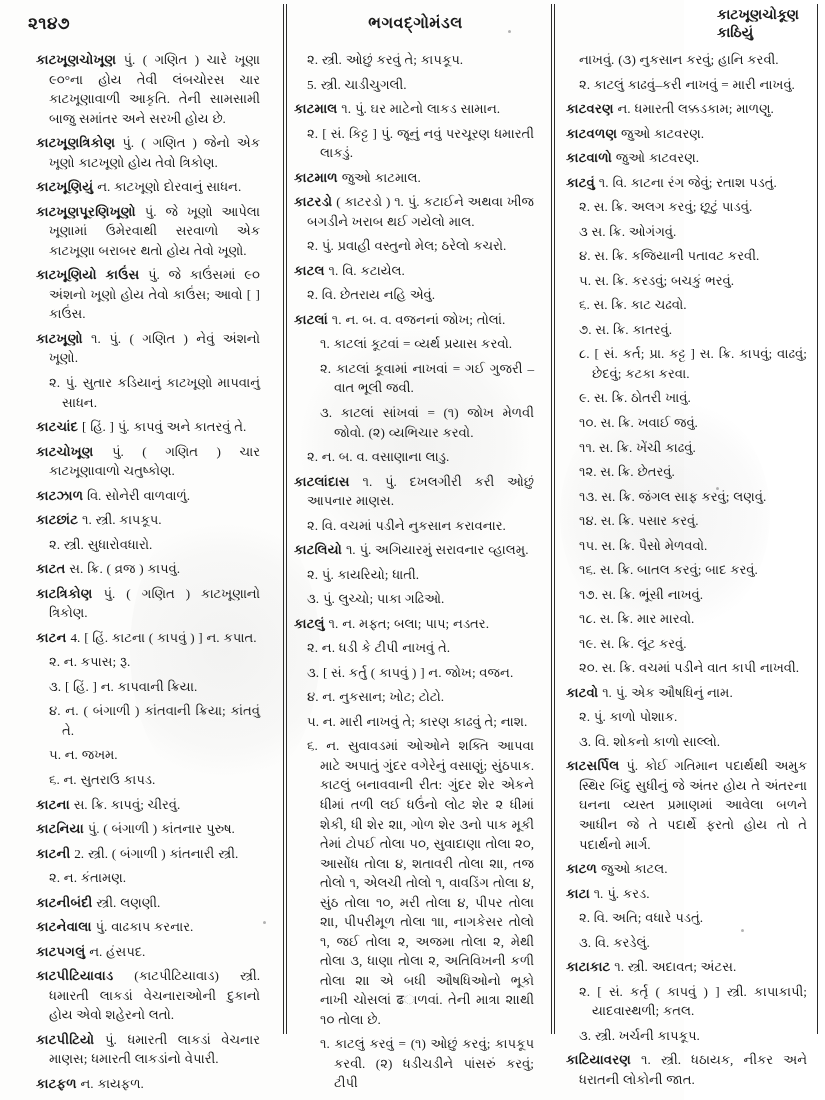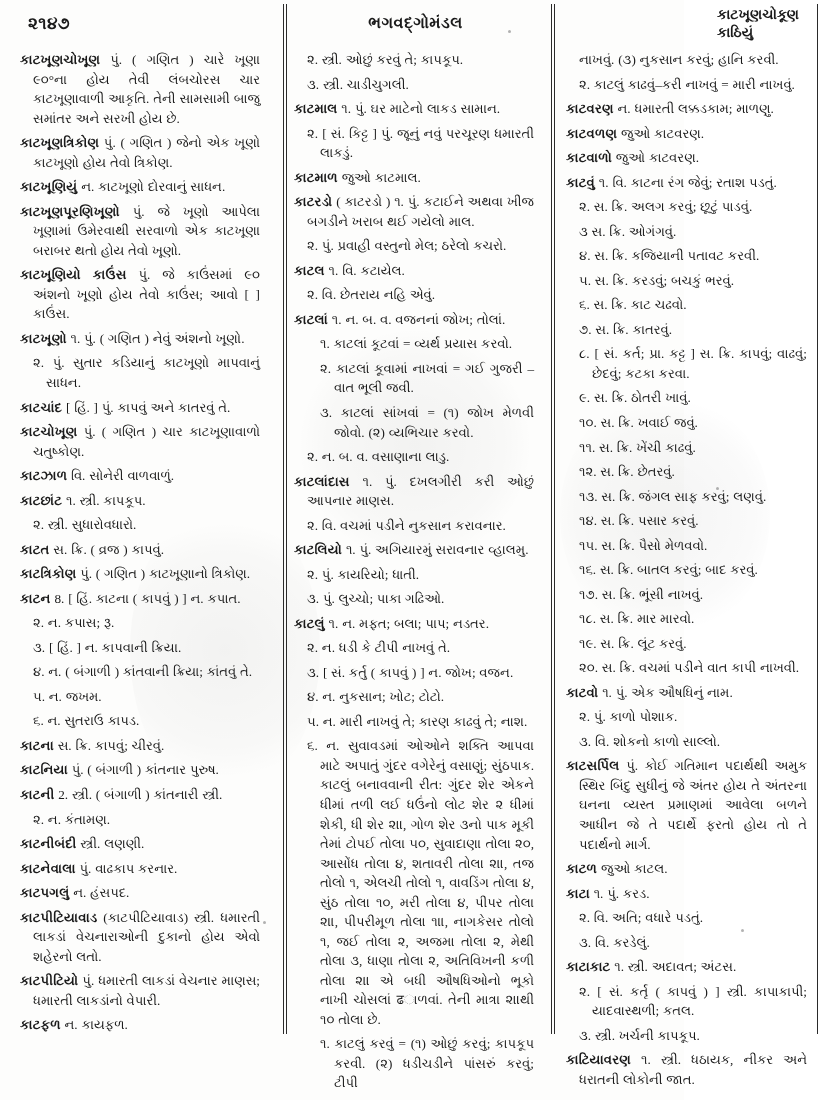--- a/index.html
+++ b/index.html
@@ -81,21 +81,21 @@
     width: 825px;
     height: 1046px;
     display: flex;
   }
   .col {
     position: relative;
     box-sizing: border-box;
     height: 100%;
     overflow: hidden;
   }
-  .col-1 { width: 276px; padding: 0 16px 0 20px; }
+  .col-1 { width: 276px; padding: 0 16px 0 36px; }
   .col-2 { width: 272px; padding: 0 14px 0 18px; }
   .col-3 { width: 277px; padding: 0 18px 0 18px; }
 
   
   .col-rule {
     position: absolute;
     top: 4px;
     width: 1px;
     height: 1030px;
     background: #2a2a2a;
@@ -175,40 +175,40 @@
         <p class="entry headword-entry"><span class="hw">કાટખૂણિયો કાઉંસ</span><span class="gram"> પું. જે કાઉંસમાં ૯૦ અંશનો ખૂણો હોય તેવો કાઉંસ; આવો [ ] કાઉંસ.</span></p>
         <p class="entry headword-entry"><span class="hw">કાટખૂણો</span><span class="gram"> ૧. પું. ( ગણિત ) નેવું અંશનો ખૂણો.</span></p>
         <p class="entry sense"><span class="gram">૨. પું. સુતાર કડિયાનું કાટખૂણો માપવાનું સાધન.</span></p>
         <p class="entry headword-entry"><span class="hw">કાટચાંદ</span><span class="gram"> [ હિં. ] પું. કાપવું અને કાતરવું તે.</span></p>
         <p class="entry headword-entry"><span class="hw">કાટચોખૂણ</span><span class="gram"> પું. ( ગણિત ) ચાર કાટખૂણાવાળો ચતુષ્કોણ.</span></p>
         <p class="entry headword-entry"><span class="hw">કાટઝાળ</span><span class="gram"> વિ. સોનેરી વાળવાળું.</span></p>
         <p class="entry headword-entry"><span class="hw">કાટછાંટ</span><span class="gram"> ૧. સ્ત્રી. કાપકૂપ.</span></p>
         <p class="entry sense"><span class="gram">૨. સ્ત્રી. સુધારોવધારો.</span></p>
         <p class="entry headword-entry"><span class="hw">કાટત</span><span class="gram"> સ. ક્રિ. ( વ્રજ ) કાપવું.</span></p>
         <p class="entry headword-entry"><span class="hw">કાટત્રિકોણ</span><span class="gram"> પું. ( ગણિત ) કાટખૂણાનો ત્રિકોણ.</span></p>
-        <p class="entry headword-entry"><span class="hw">કાટન</span><span class="gram"> 8. [ હિં. કાટના ( કાપવું ) ] ન. કપાત.</span></p>
+        <p class="entry headword-entry"><span class="hw">કાટન</span><span class="gram"> 4. [ હિં. કાટના ( કાપવું ) ] ન. કપાત.</span></p>
         <p class="entry sense"><span class="gram">૨. ન. કપાસ; રૂ.</span></p>
         <p class="entry sense"><span class="gram">૩. [ હિં. ] ન. કાપવાની ક્રિયા.</span></p>
         <p class="entry sense"><span class="gram">૪. ન. ( બંગાળી ) કાંતવાની ક્રિયા; કાંતવું તે.</span></p>
         <p class="entry sense"><span class="gram">૫. ન. જખમ.</span></p>
         <p class="entry sense"><span class="gram">૬. ન. સુતરાઉ કાપડ.</span></p>
         <p class="entry headword-entry"><span class="hw">કાટના</span><span class="gram"> સ. ક્રિ. કાપવું; ચીરવું.</span></p>
         <p class="entry headword-entry"><span class="hw">કાટનિયા</span><span class="gram"> પું. ( બંગાળી ) કાંતનાર પુરુષ.</span></p>
         <p class="entry headword-entry"><span class="hw">કાટની</span><span class="gram"> 2. સ્ત્રી. ( બંગાળી ) કાંતનારી સ્ત્રી.</span></p>
         <p class="entry sense"><span class="gram">૨. ન. કંતામણ.</span></p>
         <p class="entry headword-entry"><span class="hw">કાટનીબંદી</span><span class="gram"> સ્ત્રી. લણણી.</span></p>
         <p class="entry headword-entry"><span class="hw">કાટનેવાલા</span><span class="gram"> પું. વાઢકાપ કરનાર.</span></p>
         <p class="entry headword-entry"><span class="hw">કાટપગલું</span><span class="gram"> ન. હંસપદ.</span></p>
         <p class="entry headword-entry"><span class="hw">કાટપીટિયાવાડ</span><span class="gram"> (કાટપીટિયાવાડ) સ્ત્રી. ધમારતી લાકડાં વેચનારાઓની દુકાનો હોય એવો શહેરનો લતો.</span></p>
         <p class="entry headword-entry"><span class="hw">કાટપીટિયો</span><span class="gram"> પું. ધમારતી લાકડાં વેચનાર માણસ; ધમારતી લાકડાંનો વેપારી.</span></p>
         <p class="entry headword-entry"><span class="hw">કાટફળ</span><span class="gram"> ન. કાયફળ.</span></p>
       </div>
     <div class="col col-2">
         <p class="entry sense"><span class="gram">૨. સ્ત્રી. ઓછું કરવું તે; કાપકૂપ.</span></p>
-        <p class="entry sense"><span class="gram">૩. સ્ત્રી. ચાડીચુગલી.</span></p>
+        <p class="entry sense"><span class="gram">5. સ્ત્રી. ચાડીચુગલી.</span></p>
         <p class="entry headword-entry"><span class="hw">કાટમાલ</span><span class="gram"> ૧. પું. ઘર માટેનો લાકડ સામાન.</span></p>
         <p class="entry sense"><span class="gram">૨. [ સં. કિટ્ટ ] પું. જૂનું નવું પરચૂરણ ધમારતી લાકડું.</span></p>
         <p class="entry headword-entry"><span class="hw">કાટમાળ</span><span class="gram"> જુઓ કાટમાલ.</span></p>
         <p class="entry headword-entry"><span class="hw">કાટરડો</span><span class="gram"> ( કાટરડો ) ૧. પું. કટાઈને અથવા ખીજ બગડીને ખરાબ થઈ ગયેલો માલ.</span></p>
         <p class="entry sense"><span class="gram">૨. પું. પ્રવાહી વસ્તુનો મેલ; ઠરેલો કચરો.</span></p>
         <p class="entry headword-entry"><span class="hw">કાટલ</span><span class="gram"> ૧. વિ. કટાયેલ.</span></p>
         <p class="entry sense"><span class="gram">૨. વિ. છેતરાય નહિ એવું.</span></p>
         <p class="entry headword-entry"><span class="hw">કાટલાં</span><span class="gram"> ૧. ન. બ. વ. વજનનાં જોખ; તોલાં.</span></p>
         <p class="entry idiom"><span class="gram">૧. કાટલાં કૂટવાં = વ્યર્થ પ્રયાસ કરવો.</span></p>
         <p class="entry idiom"><span class="gram">૨. કાટલાં કૂવામાં નાખવાં = ગઈ ગુજરી –વાત ભૂલી જવી.</span></p>

